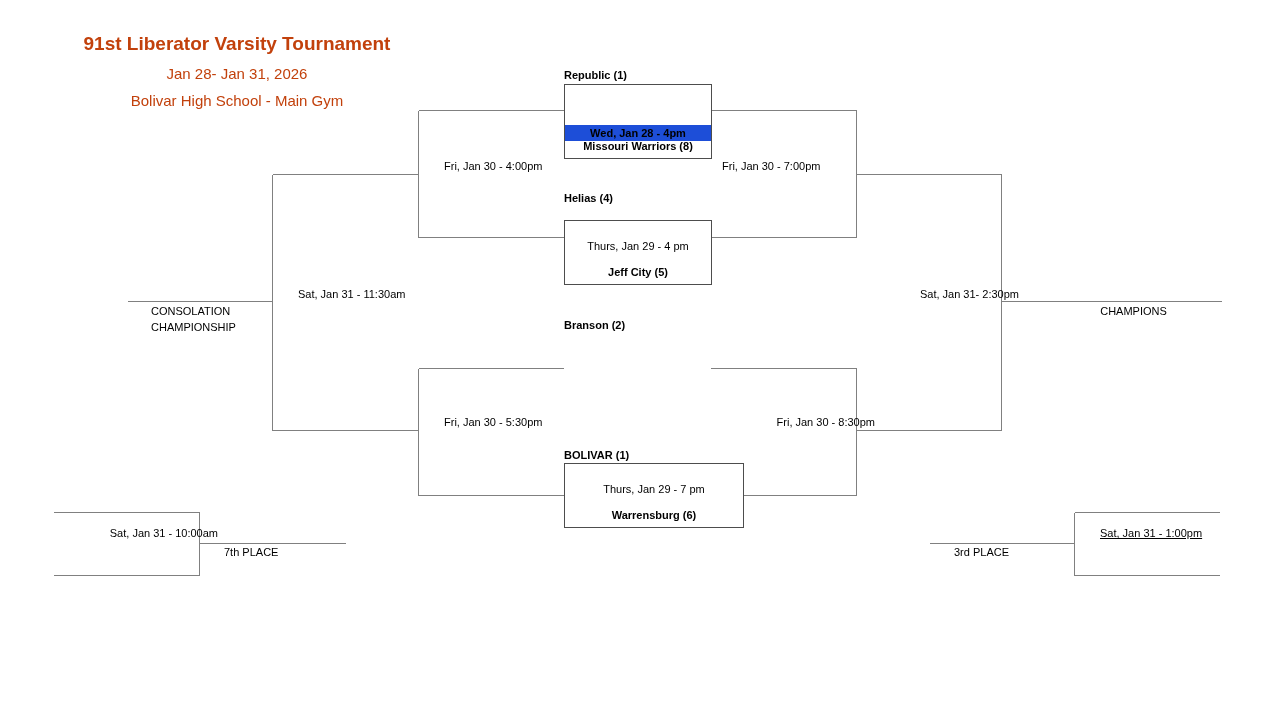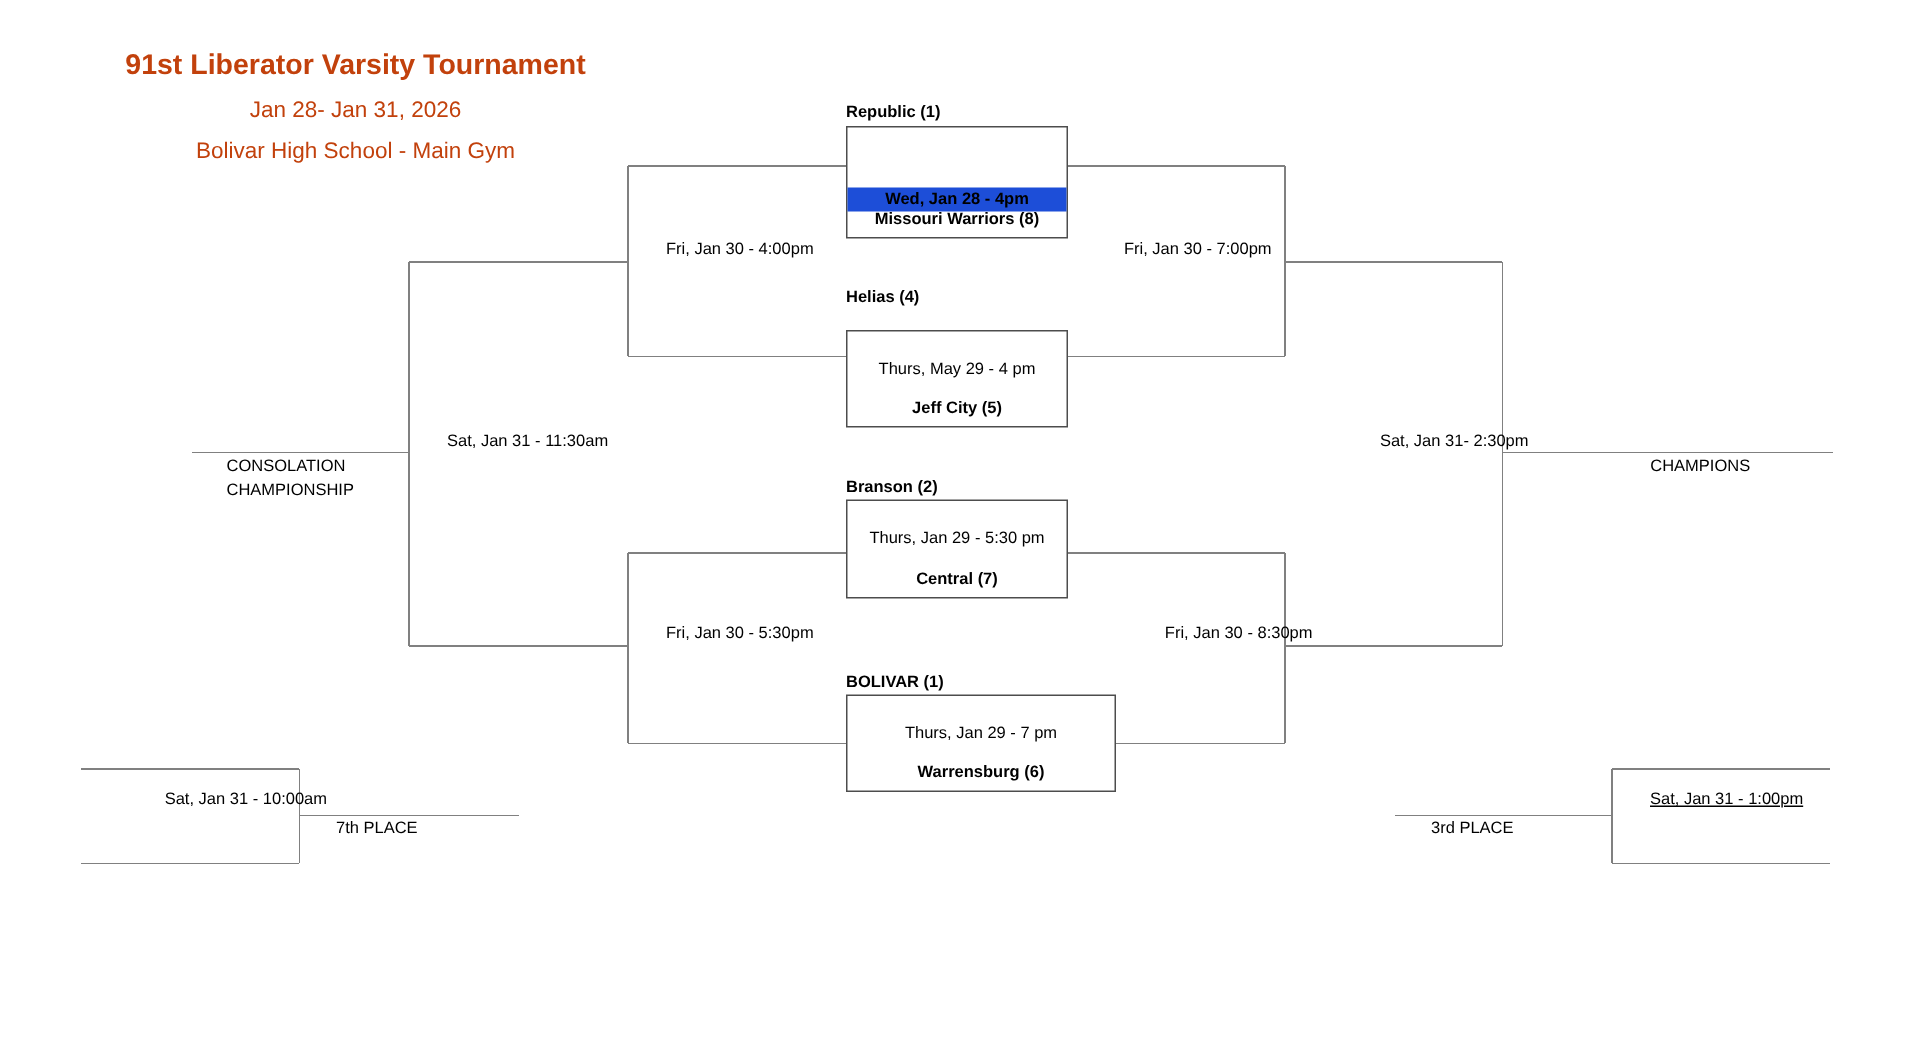--- a/index.html
+++ b/index.html
@@ -28,21 +28,21 @@
     font-size:11px;font-weight:bold;line-height:13px;}
   .match-time{position:absolute;left:0;right:0;top:19px;text-align:center;
     font-size:11px;line-height:13px;}
   .highlight-band{position:absolute;left:0;right:0;top:24px;height:16px;background:#1d4ed8;
     display:flex;align-items:center;justify-content:center;
     font-size:11px;font-weight:bold;margin-top:16px;}
   
   .lbl{position:absolute;font-size:11px;line-height:13px;white-space:nowrap;padding-left:22px;}
   #sf-cons-top{left:422px;top:160px;}
   #sf-cons-bottom{left:422px;top:416px;}
-  #sf-champ-top{left:700px;top:160px;width:153px;text-align:center;}
+  #sf-champ-top{left:700px;top:160px;width:153px;text-align:left;}
   #sf-champ-bottom{left:700px;top:416px;width:153px;text-align:right;}
   #final-cons-time{left:276px;top:288px;}
   #final-champ-time{left:845px;top:288px;width:152px;text-align:right;}
   #cons-label-1{left:129px;top:305px;}
   #cons-label-2{left:129px;top:321px;}
   #champions-label{left:1001px;top:305px;width:221px;text-align:center;}
   #seventh-time{left:56px;top:527px;width:140px;text-align:right;}
   #seventh-label{left:202px;top:546px;}
   #third-time{left:1078px;top:527px;text-decoration:underline;}
   #third-label{left:932px;top:546px;}
@@ -98,29 +98,25 @@
   </svg>
 
   <div class="team-above" id="team-above-1">Republic (1)</div>
   <div class="match" id="qf1">
     <div class="highlight-band">Wed, Jan 28 - 4pm</div>
     <div class="team-bottom">Missouri Warriors (8)</div>
   </div>
 
   <div class="team-above" id="team-above-2">Helias (4)</div>
   <div class="match" id="qf2">
-    <div class="match-time">Thurs, May 29 - 4 pm</div>
+    <div class="match-time">Thurs, Jan 29 - 4 pm</div>
     <div class="team-bottom">Jeff City (5)</div>
   </div>
 
   <div class="team-above" id="team-above-3">Branson (2)</div>
-  <div class="match" id="qf3">
-    <div class="match-time">Thurs, Jan 29 - 5:30 pm</div>
-    <div class="team-bottom">Central (7)</div>
-  </div>
 
   <div class="team-above" id="team-above-4">BOLIVAR (1)</div>
   <div class="match" id="qf4">
     <div class="match-time">Thurs, Jan 29 - 7 pm</div>
     <div class="team-bottom">Warrensburg (6)</div>
   </div>
 
   <div class="lbl" id="sf-cons-top">Fri, Jan 30 - 4:00pm</div>
   <div class="lbl" id="sf-cons-bottom">Fri, Jan 30 - 5:30pm</div>
   <div class="lbl" id="sf-champ-top">Fri, Jan 30 - 7:00pm</div>

